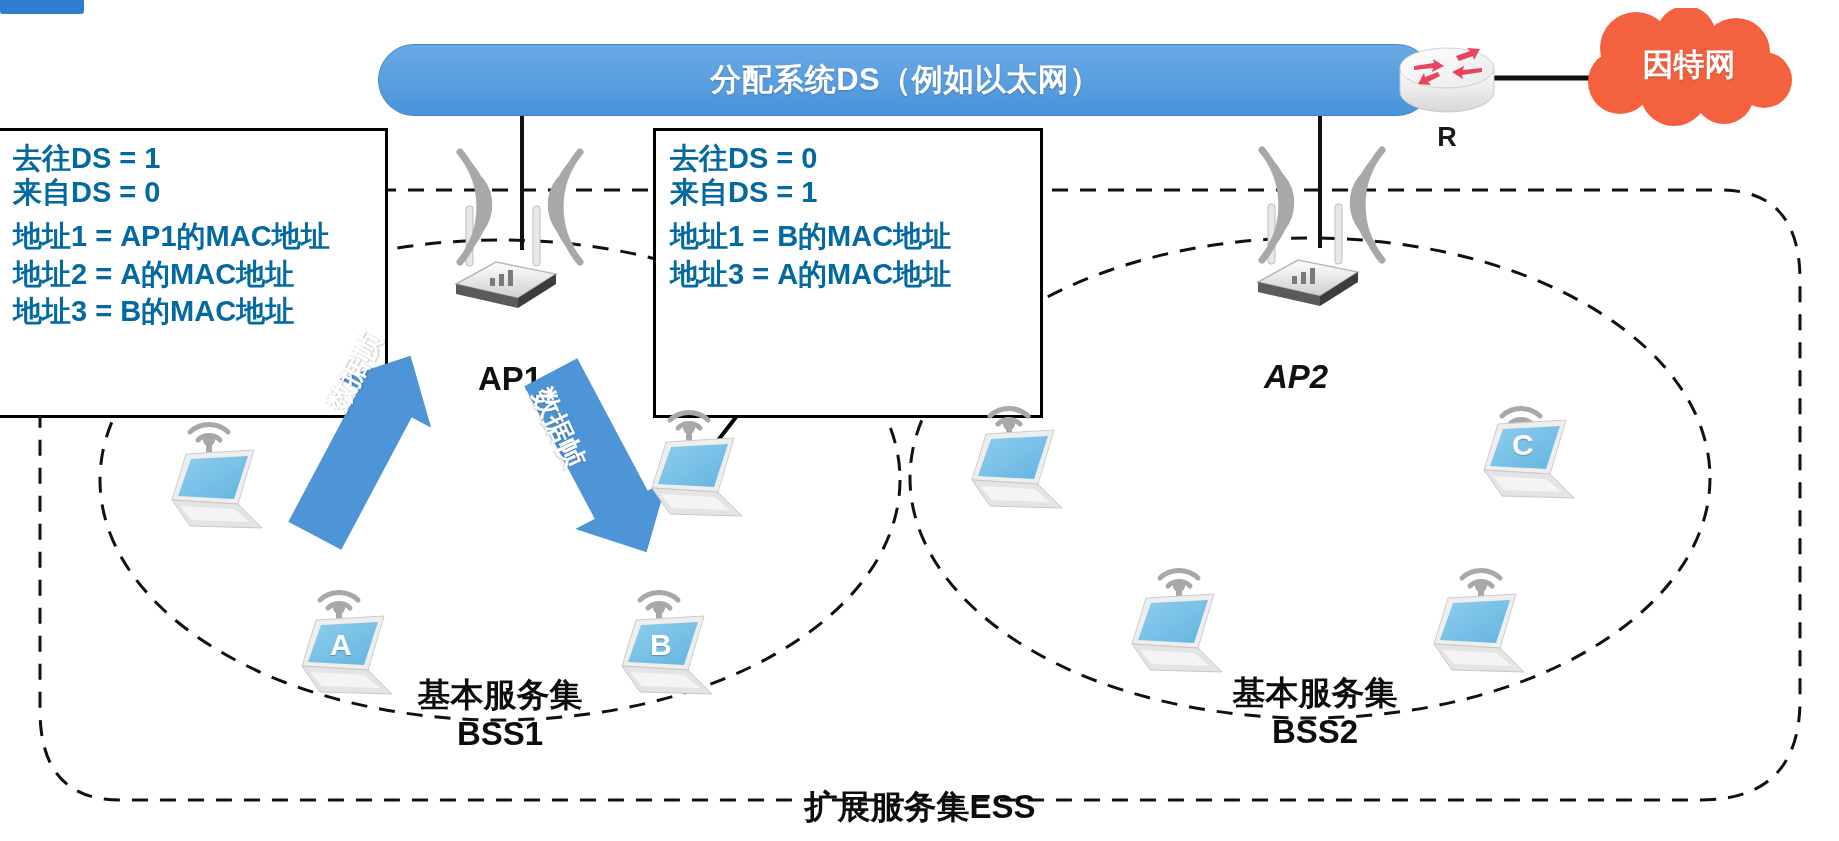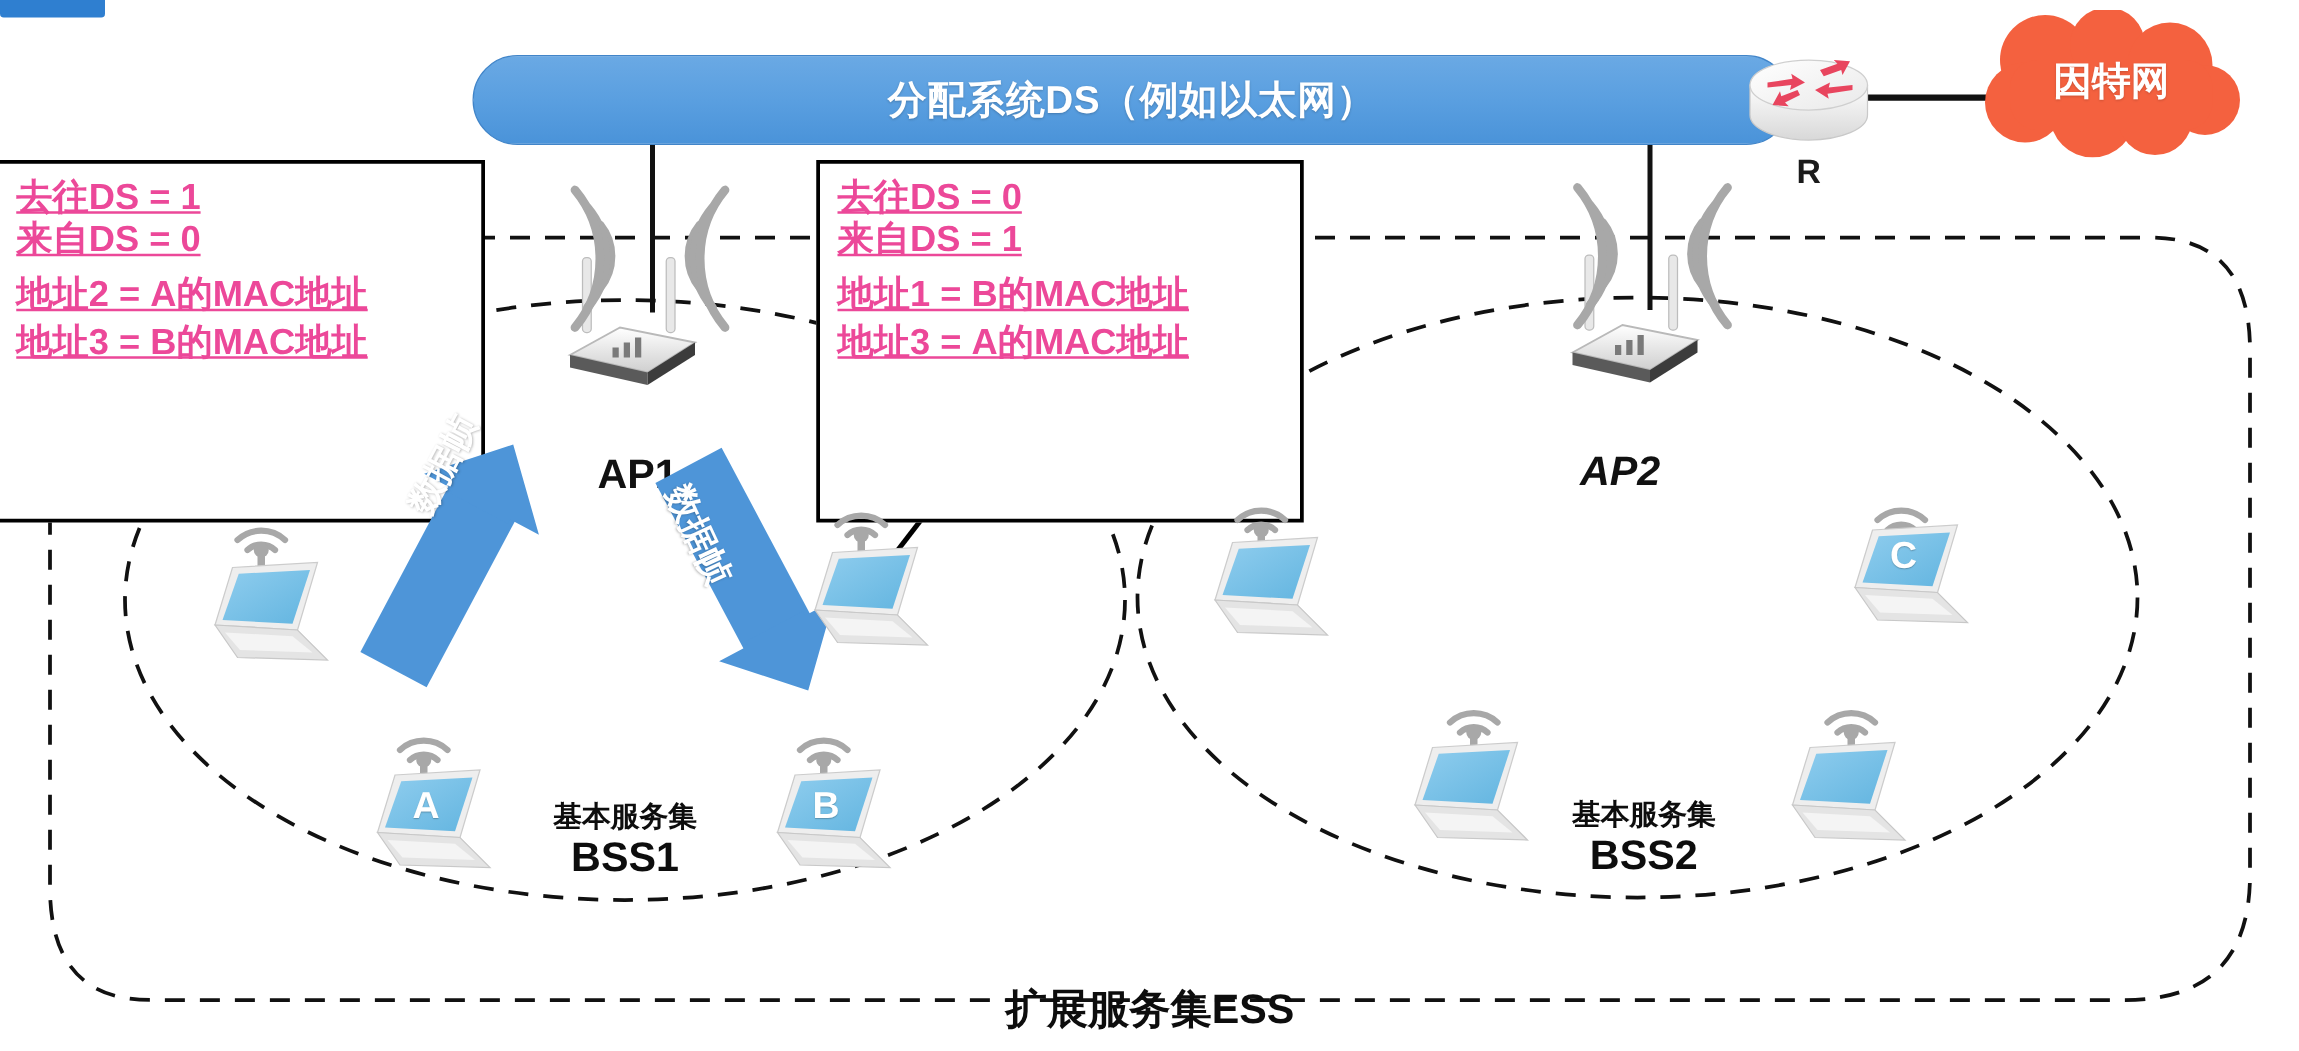--- a/index.html
+++ b/index.html
@@ -106,25 +106,24 @@
     position: absolute;
     background: #ffffff;
     border: 3px solid #000000;
     box-sizing: border-box;
     padding: 10px 12px 10px 14px;
   }
   .infobox-left { left: -4px; top: 128px; width: 392px; height: 290px; }
   .infobox-mid  { left: 653px; top: 128px; width: 390px; height: 290px; }
   .infobox .line {
     font-size: 29px;
-    color: #ec4899;
+    color: #0369a1;
     line-height: 1.28;
     white-space: nowrap;
     font-weight: bold;
-    text-decoration: underline;
   }
   .infobox .line.tight { line-height: 1.18; }
   .infobox .gap { height: 9px; }
 
   
   .ap { position: absolute; width: 130px; height: 120px; }
   .ap1 { left: 438px; top: 200px; }
   .ap2 { left: 1240px; top: 198px; }
   .ap-label {
     position: absolute;
@@ -158,21 +157,21 @@
   }
   .fa1-text { left: 318px; top: 400px; transform: rotate(-62deg); transform-origin: left top; }
   .fa2-text { left: 558px; top: 382px; transform: rotate(65deg); transform-origin: left top; }
 
   
   .bss-caption {
     position: absolute;
     text-align: center;
     color: #0d0d0d;
   }
-  .bss-caption .t1 { font-size: 23px; font-weight: bold; line-height: 1.18; }
+  .bss-caption .t1 { font-size: 33px; font-weight: bold; line-height: 1.18; margin-top: 36px; }
   .bss-caption .t2 { font-size: 33px; font-weight: bold; line-height: 1.18; }
   .bss1-caption { left: 385px; top: 640px; width: 230px; }
   .bss2-caption { left: 1200px; top: 638px; width: 230px; }
   .ess-caption {
     position: absolute;
     left: 760px;
     top: 785px;
     width: 320px;
     text-align: center;
     font-size: 33px;
@@ -248,20 +247,21 @@
         <rect x="30" y="40" width="162" height="56" rx="22"></rect>
       </g>
     </svg>
   </div>
   <div class="cloud-label">因特网</div>
 
   <div class="infobox infobox-left">
     <div class="line tight">去往DS = 1</div>
     <div class="line tight">来自DS = 0</div>
     <div class="gap"></div>
+    <div class="line">地址1 = AP1的MAC地址</div>
     <div class="line">地址2 = A的MAC地址</div>
     <div class="line">地址3 = B的MAC地址</div>
   </div>
 
   <div class="infobox infobox-mid">
     <div class="line tight">去往DS = 0</div>
     <div class="line tight">来自DS = 1</div>
     <div class="gap"></div>
     <div class="line">地址1 = B的MAC地址</div>
     <div class="line">地址3 = A的MAC地址</div>

